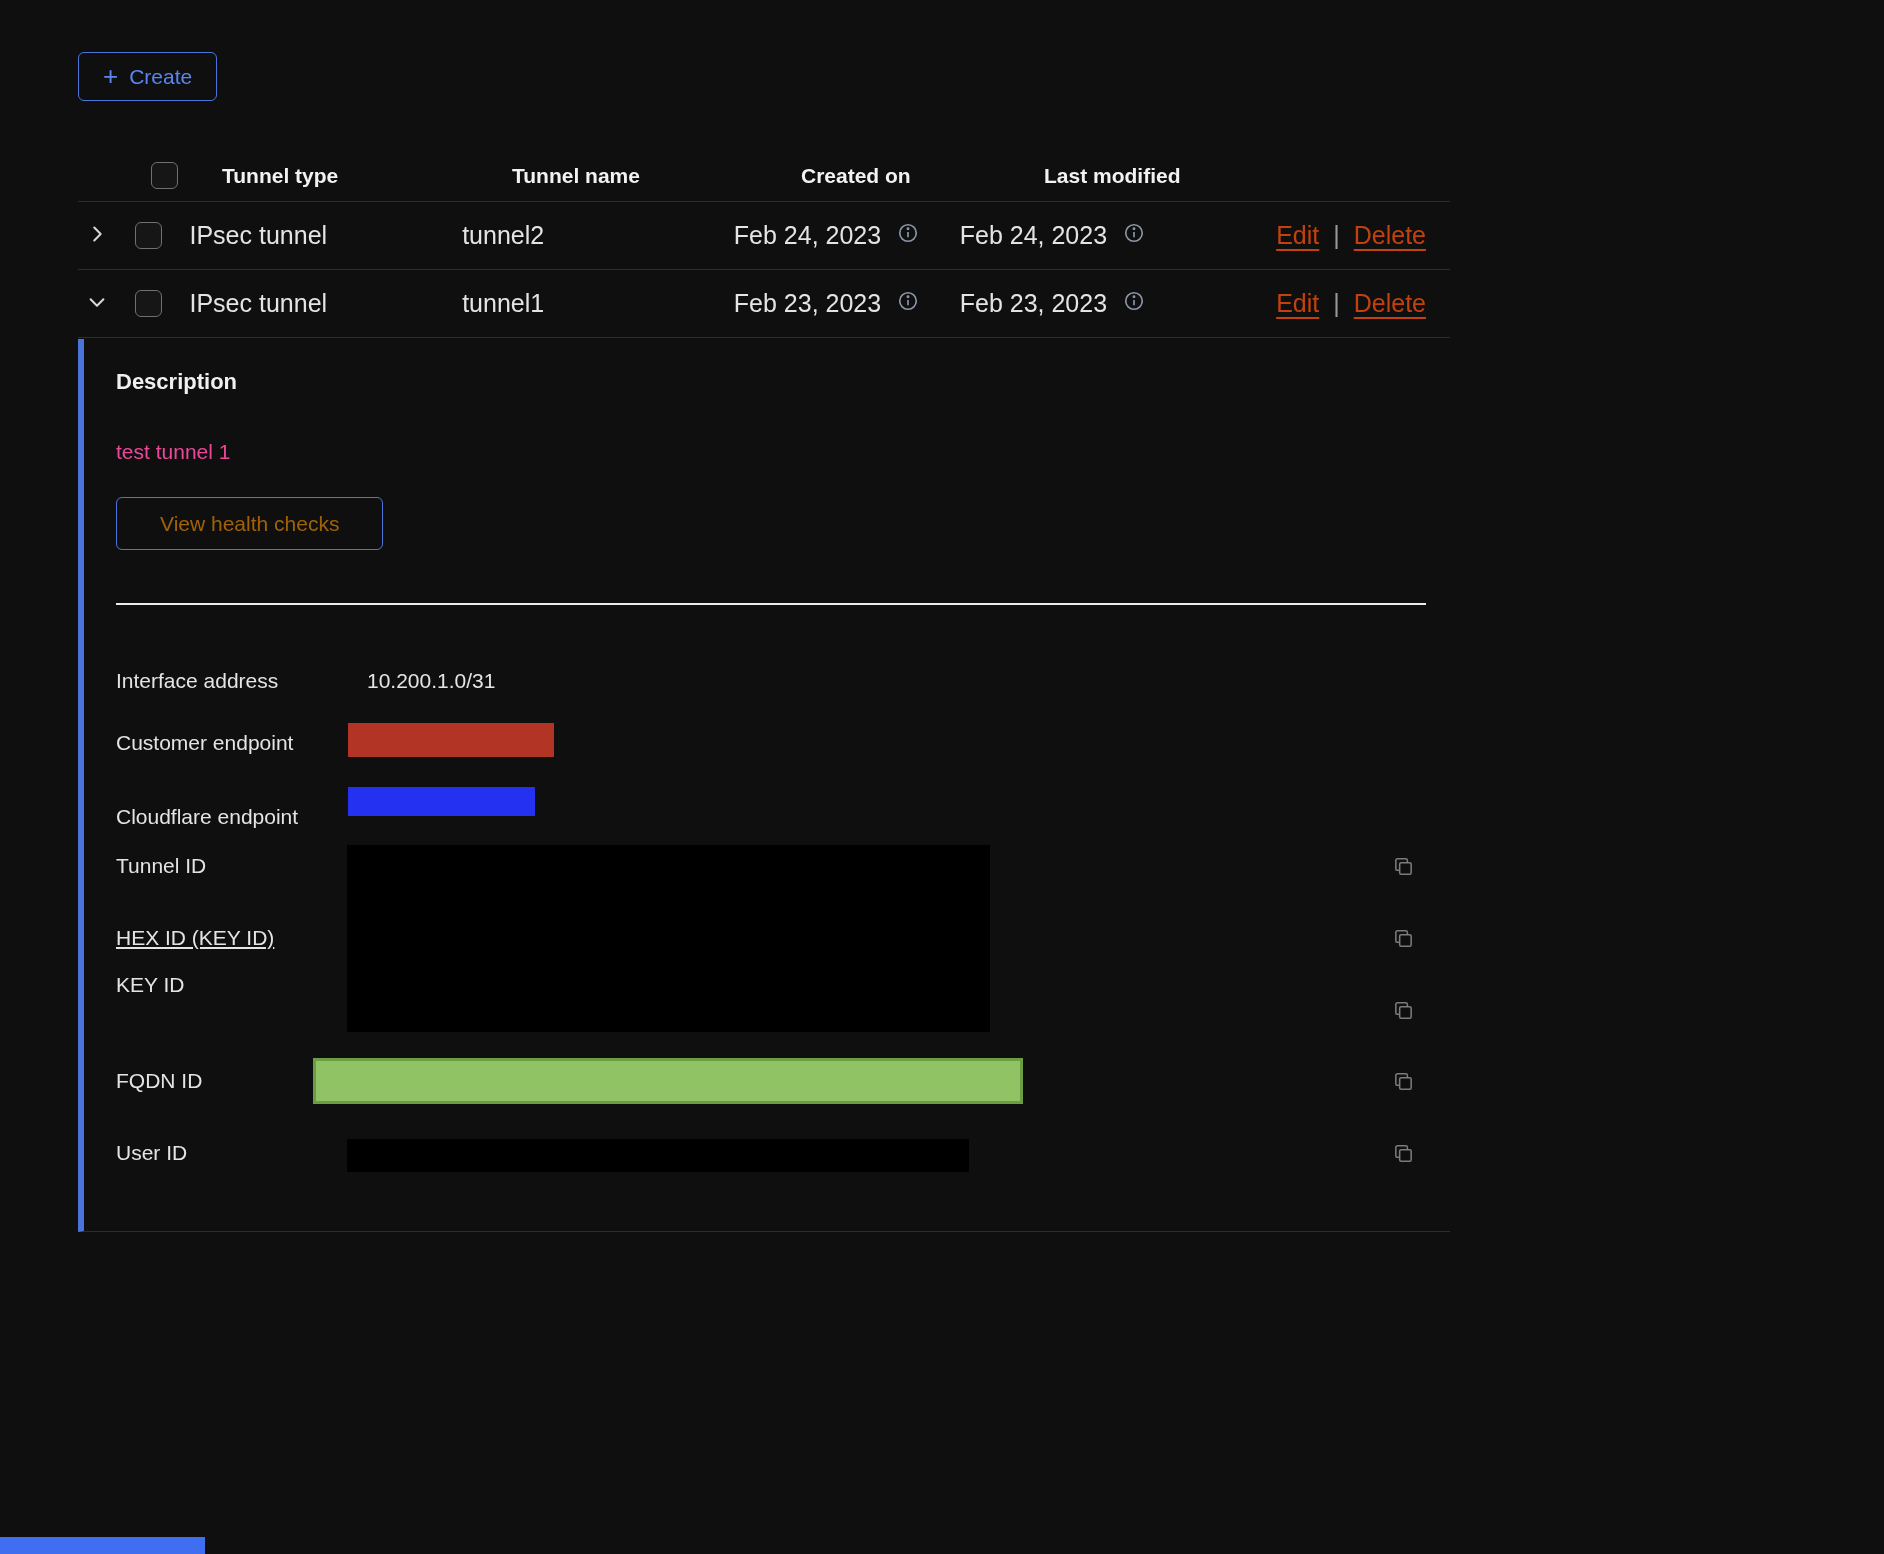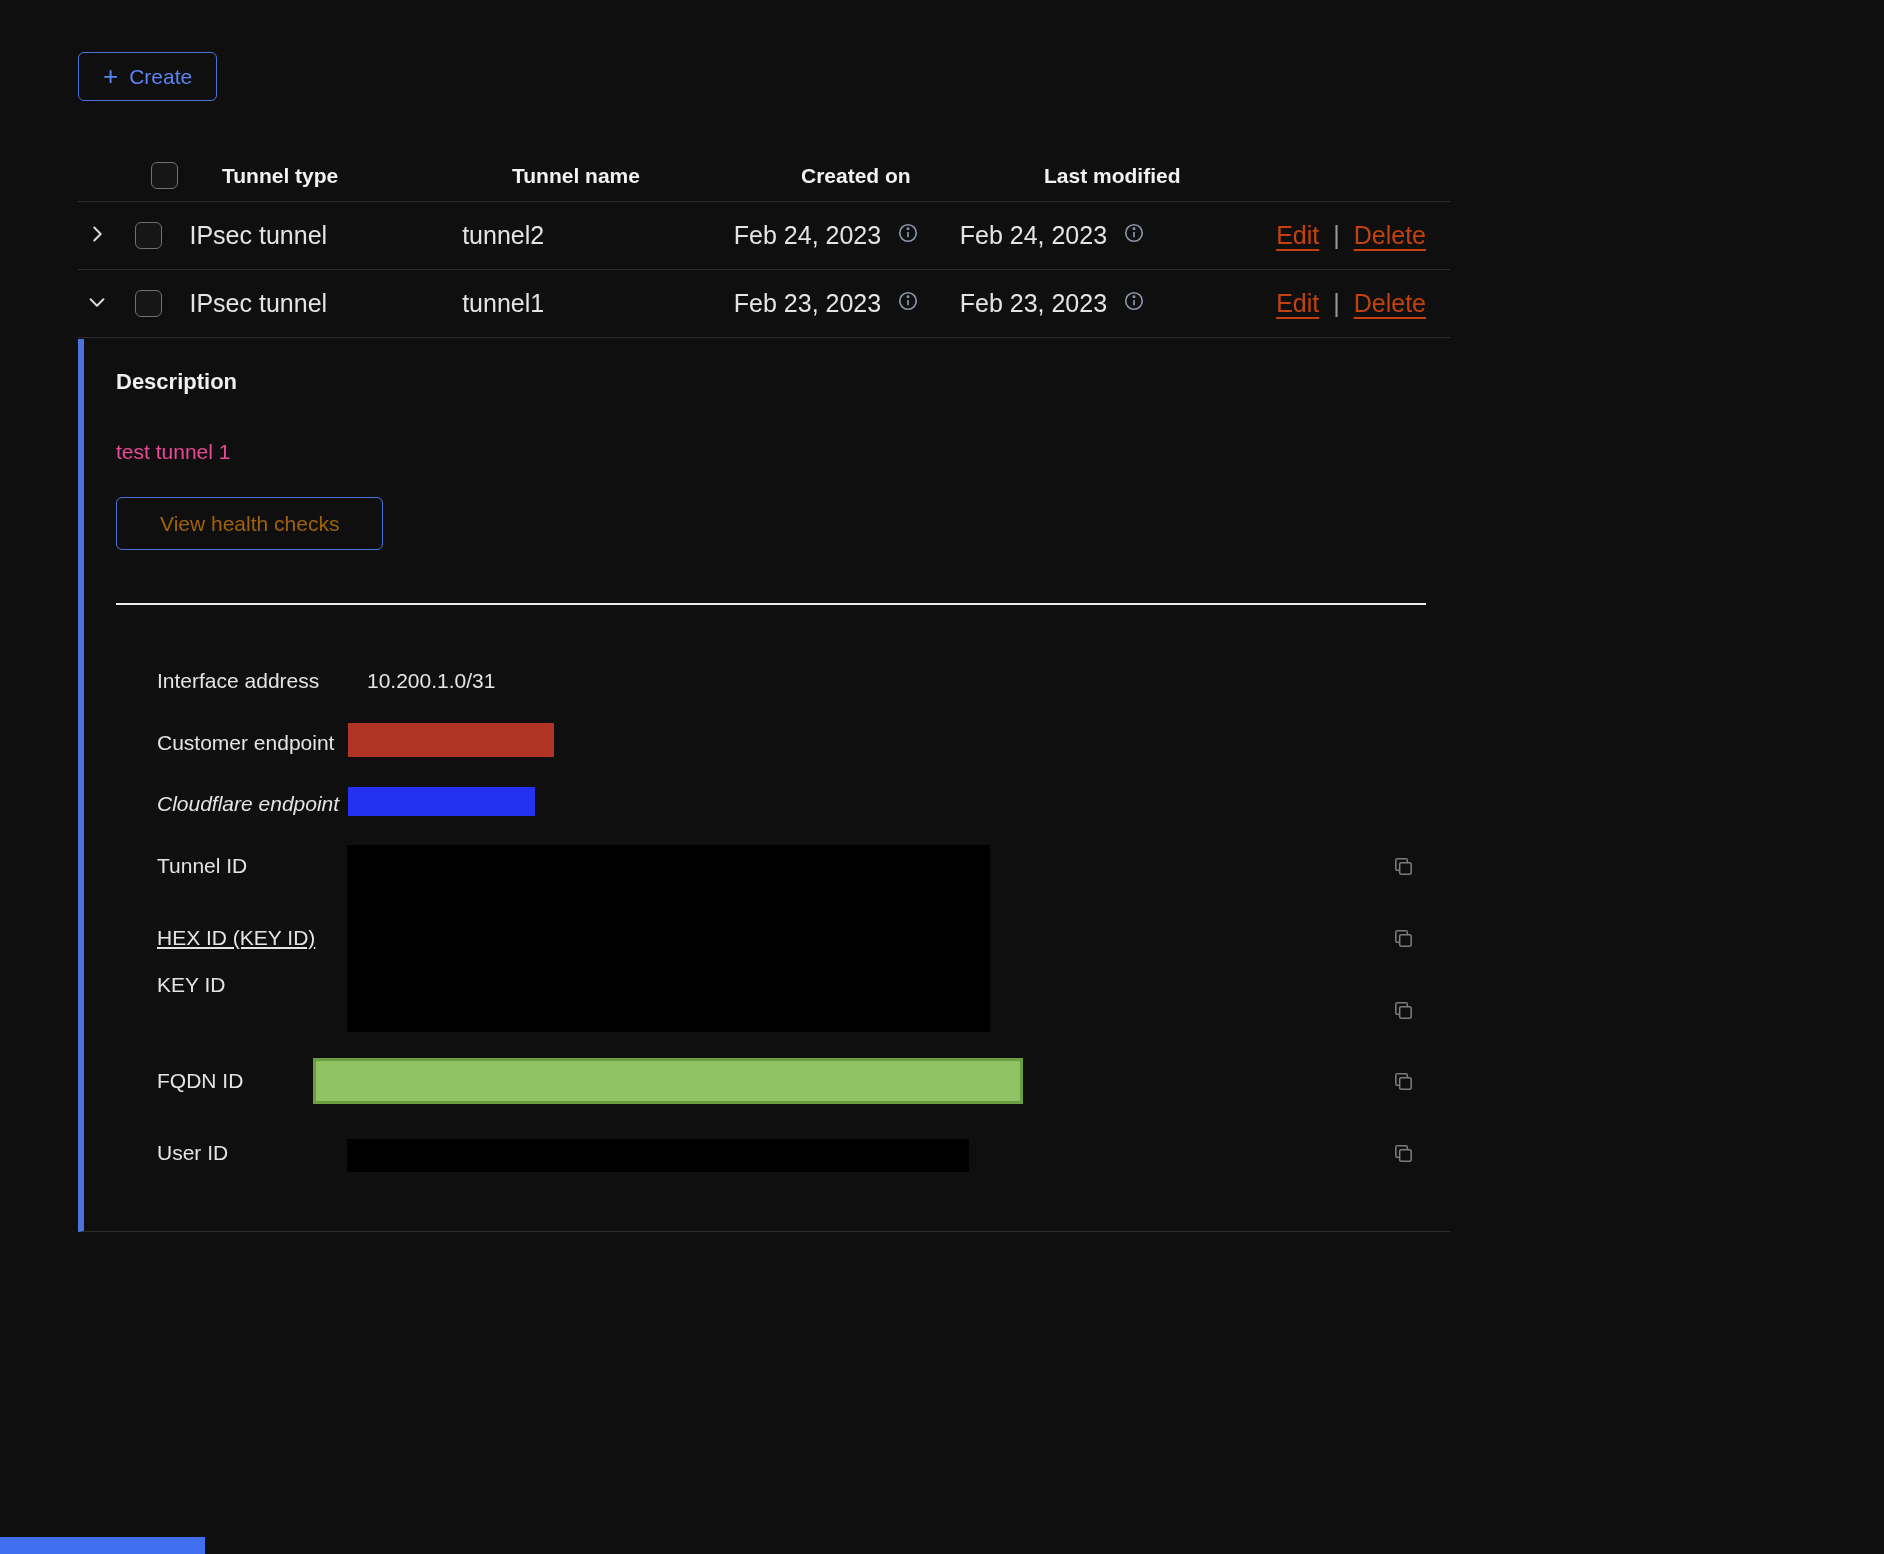--- a/index.html
+++ b/index.html
@@ -59,24 +59,24 @@
   .desc-text  { position: absolute; left: 32px; top: 101px; font-size: 21px; color: #ec4899; }
   .health-btn {
     position: absolute; left: 32px; top: 158px;
     height: 53px; padding: 0 43px;
     border: 1px solid #4b74da; border-radius: 6px;
     color: #a16207; background: transparent;
     font-size: 21px; font-family: inherit; cursor: pointer;
   }
   .divider { position: absolute; left: 32px; top: 264px; width: 1310px; height: 2px; background: #ececec; }
 
-  .field-label { position: absolute; left: 32px; font-size: 21px; color: #e4e4e4; white-space: nowrap; margin-left: 41px; }
+  .field-label { position: absolute; left: 32px; font-size: 21px; color: #e4e4e4; white-space: nowrap; }
   .lbl-interface { top: 330px; }
   .lbl-customer  { top: 392px; }
-  .lbl-cloudflare{ top: 453px; font-style: italic; }
+  .lbl-cloudflare{ top: 466px; }
   .lbl-tunnelid  { top: 515px; }
   .lbl-hexid     { top: 587px; text-decoration: underline; }
   .lbl-keyid     { top: 634px; }
   .lbl-fqdnid    { top: 730px; }
   .lbl-userid    { top: 802px; }
 
   .val-interface { position: absolute; left: 283px; top: 330px; font-size: 21px; color: #e4e4e4; }
 
   .redact { position: absolute; }
   .redact-red       { left: 264px; top: 384px; width: 206px; height: 34px; background: #b23424; }

